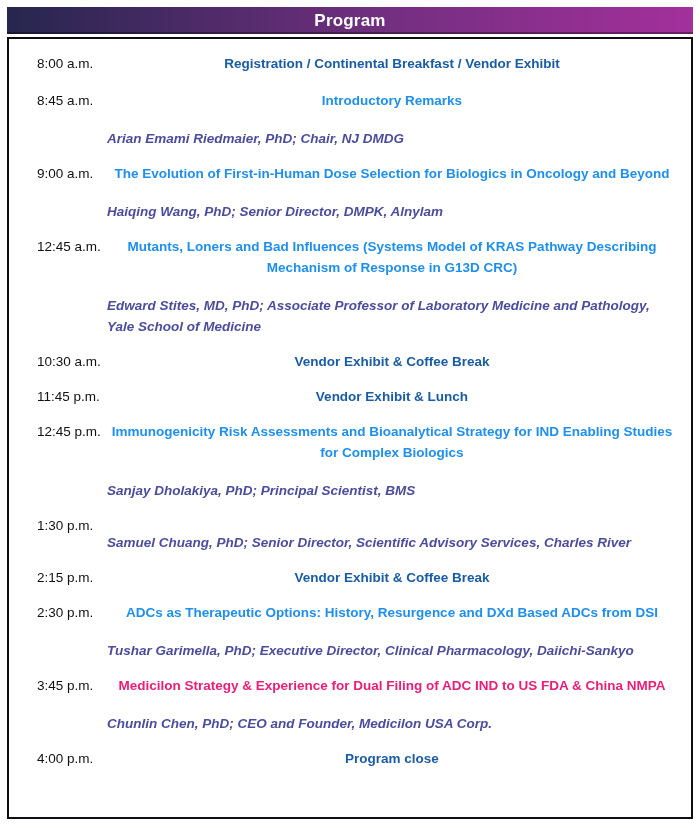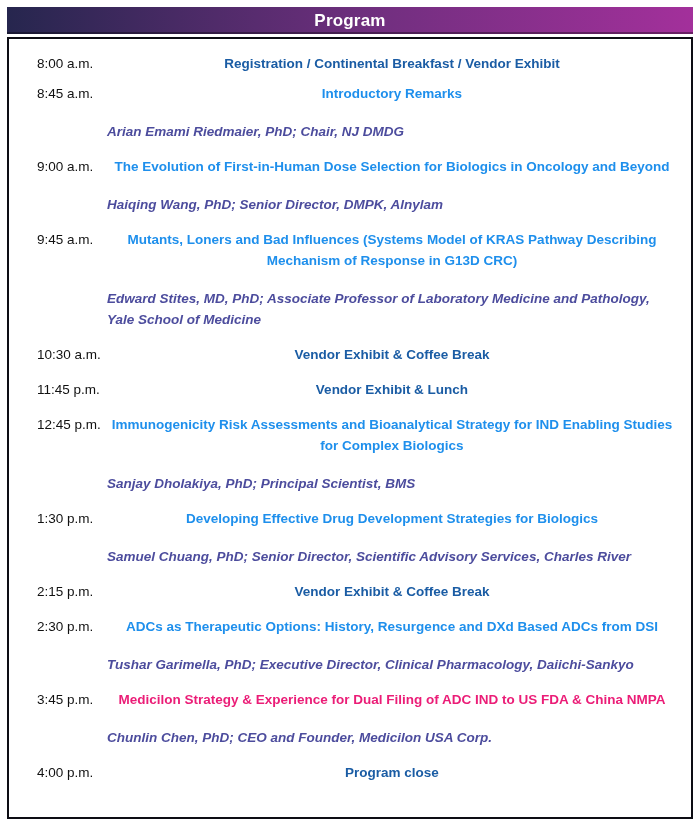--- a/index.html
+++ b/index.html
@@ -40,21 +40,21 @@
     border: 2px solid #0d0d14;
     background: #ffffff;
     padding: 14px 6px 8px 28px;
     min-height: 782px;
   }
   .entry {
     display: flex;
     align-items: flex-start;
     margin-bottom: 14px;
   }
-  .entry.tight { margin-bottom: 9px; }
+  .entry.tight { margin-bottom: 16px; }
   .entry:last-child { margin-bottom: 0; margin-top: 7px; }
   .time {
     flex: 0 0 70px;
     font-size: 13.5px;
     line-height: 21px;
     color: #111111;
   }
   .content {
     flex: 1 1 auto;
     padding-right: 8px;
@@ -103,21 +103,21 @@
 
   <div class="entry talk">
     <div class="time">9:00 a.m.</div>
     <div class="content">
       <div class="title">The Evolution of First-in-Human Dose Selection for Biologics in Oncology and Beyond</div>
       <div class="speaker">Haiqing Wang, PhD; Senior Director, DMPK, Alnylam</div>
     </div>
   </div>
 
   <div class="entry talk">
-    <div class="time">9:45 a.m.</div>
+    <div class="time">12:45 a.m.</div>
     <div class="content">
       <div class="title">Mutants, Loners and Bad Influences (Systems Model of KRAS Pathway Describing Mechanism of Response in G13D CRC)</div>
       <div class="speaker">Edward Stites, MD, PhD; Associate Professor of Laboratory Medicine and Pathology, Yale School of Medicine</div>
     </div>
   </div>
 
   <div class="entry break">
     <div class="time">10:30 a.m.</div>
     <div class="content">
       <div class="title">Vendor Exhibit &amp; Coffee Break</div>
@@ -138,21 +138,20 @@
     <div class="time">12:45 p.m.</div>
     <div class="content">
       <div class="title">Immunogenicity Risk Assessments and Bioanalytical Strategy for IND Enabling Studies for Complex Biologics</div>
       <div class="speaker">Sanjay Dholakiya, PhD; Principal Scientist, BMS</div>
     </div>
   </div>
 
   <div class="entry talk">
     <div class="time">1:30 p.m.</div>
     <div class="content">
-      <div class="title">Developing Effective Drug Development Strategies for Biologics</div>
       <div class="speaker">Samuel Chuang, PhD; Senior Director, Scientific Advisory Services, Charles River</div>
     </div>
   </div>
 
   <div class="entry break">
     <div class="time">2:15 p.m.</div>
     <div class="content">
       <div class="title">Vendor Exhibit &amp; Coffee Break</div>
 
     </div>

